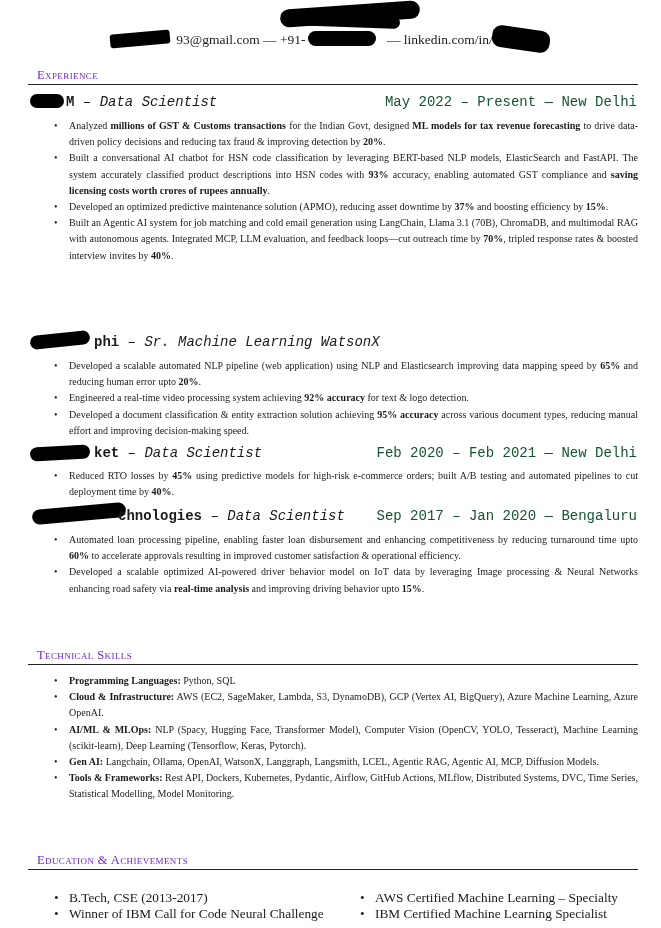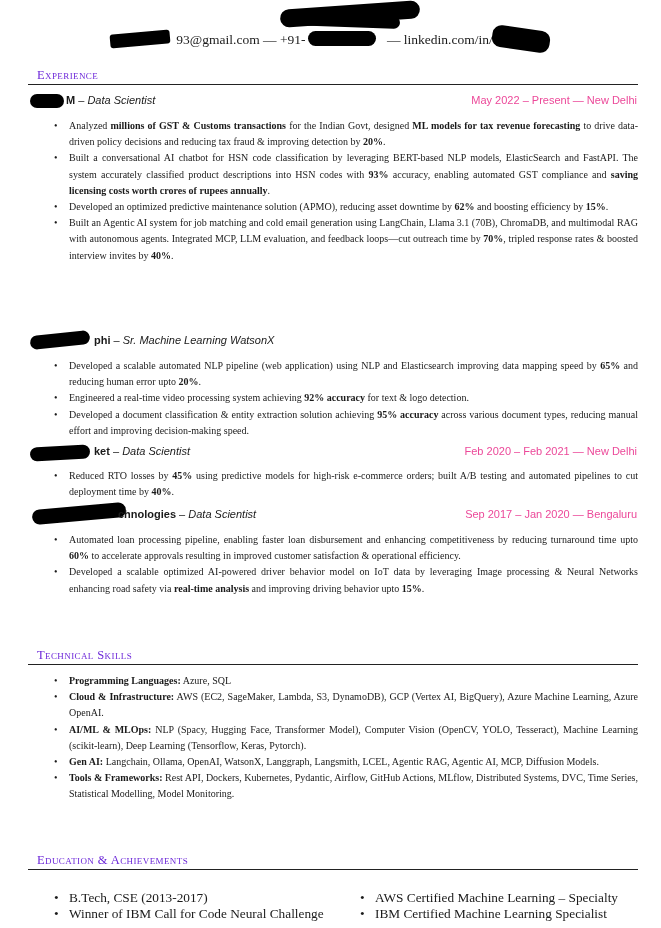--- a/index.html
+++ b/index.html
@@ -20,25 +20,25 @@
   }
   .redact { position: absolute; background: #000; border-radius: 9px; }
   .section-title {
     position: absolute; left: 37px; width: 600px;
     font-family: "Liberation Serif", serif; font-variant: small-caps; font-size: 12.5px;
     letter-spacing: 0.4px; color: #6d28d9;
   }
   .rule { position: absolute; left: 28px; width: 610px; height: 1.3px; background: #222; }
   .job-head {
     position: absolute; left: 36px; width: 601px; height: 18px;
-    font-family: Liberation Sans, sans-serif; font-size: 11px;
+    font-family: Liberation Mono, monospace; font-size: 14px;
   }
   .job-head .company { font-weight: bold; }
   .job-head .role { font-style: italic; }
-  .job-head .meta { position: absolute; right: 0; top: 0; color: #ec4899; }
+  .job-head .meta { position: absolute; right: 0; top: 0; color: #14532d; }
   ul.bullets {
     position: absolute; left: 52px; width: 586px; margin: 0; padding: 0; list-style: none;
     font-family: "Liberation Serif", serif; font-size: 10px; line-height: 16.2px;
     text-align: justify;
   }
   ul.bullets li { position: relative; padding-left: 17px; margin: 0; }
   ul.bullets li::before {
     content: "\2022"; position: absolute; left: 2px; top: 0;
   }
   .b { font-weight: bold; }
@@ -70,21 +70,21 @@
   <div class="section-title" style="top:68px">Experience</div>
   <div class="rule" style="top:84px"></div>
 
   <div class="job-head" style="top:94px">
     <span style="display:inline-block;width:30px"></span><span class="company">M</span> – <span class="role">Data Scientist</span>
     <span class="meta"><span>May 2022 – Present</span> — <span>New Delhi</span></span>
   </div>
   <ul class="bullets" style="top:118px">
       <li><span>Analyzed </span><span class="b">millions of GST &amp; Customs transactions</span><span> for the Indian Govt, designed </span><span class="b">ML models for tax revenue forecasting</span><span> to drive data-driven policy decisions and reducing tax fraud &amp; improving detection by </span><span class="b">20%</span><span>.</span></li>
       <li><span>Built a conversational AI chatbot for HSN code classification by leveraging BERT-based NLP models, ElasticSearch and FastAPI. The system accurately classified product descriptions into HSN codes with </span><span class="b">93%</span><span> accuracy, enabling automated GST compliance and </span><span class="b">saving licensing costs worth crores of rupees annually</span><span>.</span></li>
-      <li><span>Developed an optimized predictive maintenance solution (APMO), reducing asset downtime by </span><span class="b">62%</span><span> and boosting efficiency by </span><span class="b">15%</span><span>.</span></li>
+      <li><span>Developed an optimized predictive maintenance solution (APMO), reducing asset downtime by </span><span class="b">37%</span><span> and boosting efficiency by </span><span class="b">15%</span><span>.</span></li>
       <li><span>Built an Agentic AI system for job matching and cold email generation using LangChain, Llama 3.1 (70B), ChromaDB, and multimodal RAG with autonomous agents. Integrated MCP, LLM evaluation, and feedback loops—cut outreach time by </span><span class="b">70%</span><span>, tripled response rates &amp; boosted interview invites by </span><span class="b">40%</span><span>.</span></li>
     </ul>
 
   <div class="job-head" style="top:334px">
     <span style="display:inline-block;width:58px"></span><span class="company">phi</span> – <span class="role">Sr. Machine Learning WatsonX</span>
   </div>
   <ul class="bullets" style="top:358px">
       <li><span>Developed a scalable automated NLP pipeline (web application) using NLP and Elasticsearch improving data mapping speed by </span><span class="b">65%</span><span> and reducing human error upto </span><span class="b">20%</span><span>.</span></li>
       <li><span>Engineered a real-time video processing system achieving </span><span class="b">92% accuracy</span><span> for text &amp; logo detection.</span></li>
       <li><span>Developed a document classification &amp; entity extraction solution achieving </span><span class="b">95% accuracy</span><span> across various document types, reducing manual effort and improving decision-making speed.</span></li>
@@ -103,21 +103,21 @@
     <span class="meta"><span>Sep 2017 – Jan 2020</span> — <span>Bengaluru</span></span>
   </div>
   <ul class="bullets" style="top:532px">
       <li><span>Automated loan processing pipeline, enabling faster loan disbursement and enhancing competitive­ness by reducing turnaround time upto </span><span class="b">60%</span><span> to accelerate approvals resulting in improved customer satisfaction &amp; operational efficiency.</span></li>
       <li><span>Developed a scalable optimized AI-powered driver behavior model on IoT data by leveraging Image processing &amp; Neural Networks enhancing road safety via </span><span class="b">real-time analysis</span><span> and improving driving behavior upto </span><span class="b">15%</span><span>.</span></li>
     </ul>
 
   <div class="section-title" style="top:648px">Technical Skills</div>
   <div class="rule" style="top:664px"></div>
   <ul class="bullets" style="top:673px">
-    <li><span class="b">Programming Languages:</span><span> Azure, SQL</span></li>
+    <li><span class="b">Programming Languages:</span><span> Python, SQL</span></li>
     <li><span class="b">Cloud &amp; Infrastructure:</span><span> AWS (EC2, SageMaker, Lambda, S3, DynamoDB), GCP (Vertex AI, BigQuery), Azure Machine Learning, Azure OpenAI.</span></li>
     <li><span class="b">AI/ML &amp; MLOps:</span><span> NLP (Spacy, Hugging Face, Transformer Model), Computer Vision (OpenCV, YOLO, Tesseract), Machine Learning (scikit-learn), Deep Learning (Tensorflow, Keras, Pytorch).</span></li>
     <li><span class="b">Gen AI:</span><span> Langchain, Ollama, OpenAI, WatsonX, Langgraph, Langsmith, LCEL, Agentic RAG, Agentic AI, MCP, Diffusion Models.</span></li>
     <li><span class="b">Tools &amp; Frameworks:</span><span> Rest API, Dockers, Kubernetes, Pydantic, Airflow, GitHub Actions, MLflow, Distributed Systems, DVC, Time Series, Statistical Modelling, Model Monitoring.</span></li>
   </ul>
 
   <div class="section-title" style="top:853px">Education &amp; Achievements</div>
   <div class="rule" style="top:869px"></div>
   <div class="two-col">
     <div class="col" style="left:0">

